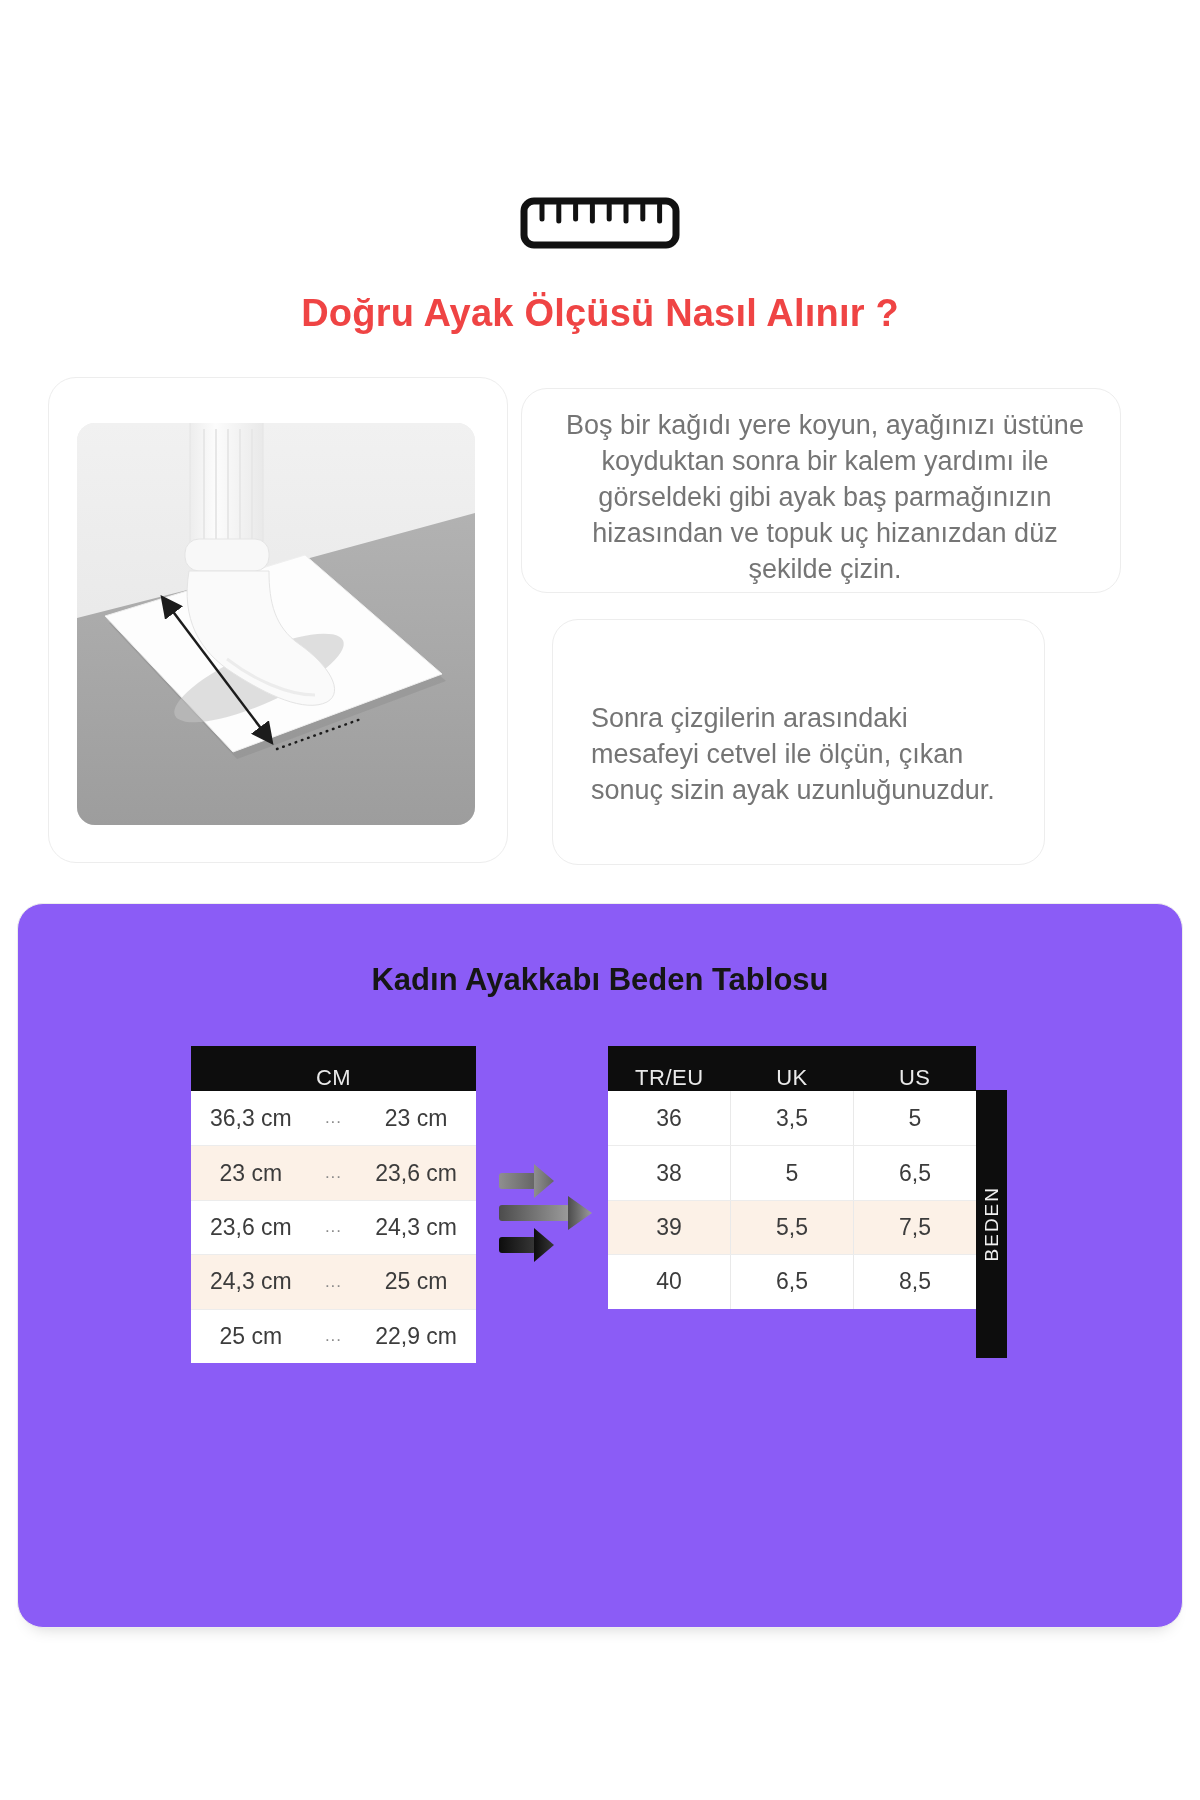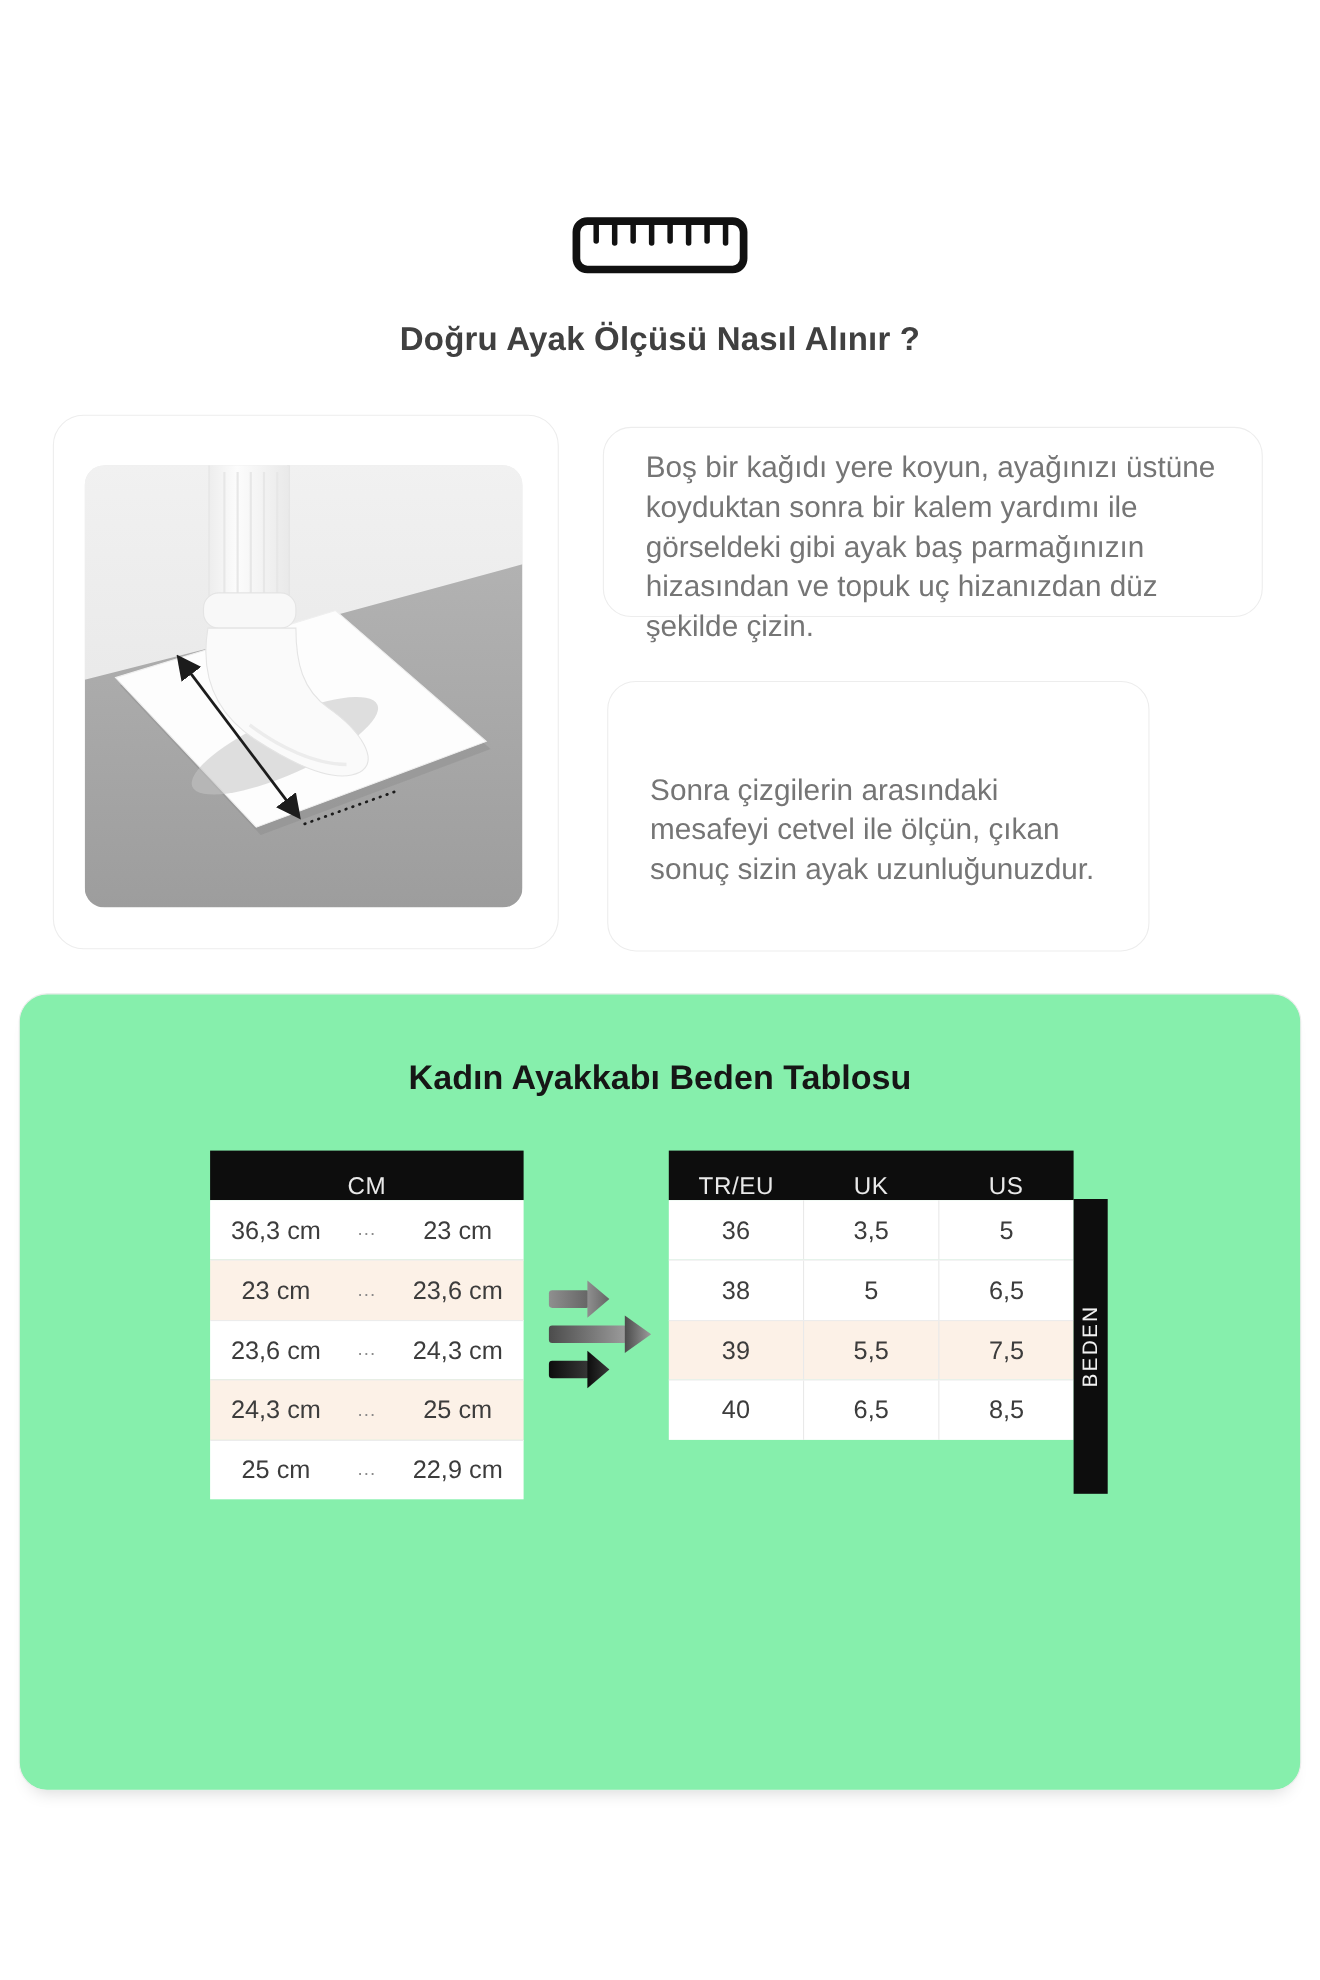--- a/index.html
+++ b/index.html
@@ -6,46 +6,46 @@
   body{
     width:1200px;height:1800px;position:relative;background:#ffffff;
     font-family:"Liberation Sans", sans-serif;color:#1a1a1a;overflow:hidden;
   }
   .abs{position:absolute;}
 
   
   .ruler-wrap{left:520px;top:197px;width:160px;height:52px;}
   .page-title{
     left:0;top:292px;width:1200px;text-align:center;
-    font-size:30px;font-weight:700;color:#404040;letter-spacing:.2px;
+    font-size:38px;font-weight:700;color:#ef4444;letter-spacing:.2px;
   }
 
   
   .photo-card{
     left:48px;top:377px;width:460px;height:486px;background:#fff;
     border:1px solid #ededed;border-radius:28px;box-sizing:border-box;
   }
   .photo{
     position:absolute;left:28px;top:45px;width:398px;height:402px;
     border-radius:18px;overflow:hidden;background:#ececec;
   }
   .text-card{
     background:#fff;border:1px solid #ededed;border-radius:26px;box-sizing:border-box;
   }
-  .text-card.first{left:548px;top:388px;width:600px;height:173px;}
+  .text-card.first{left:521px;top:388px;width:600px;height:205px;text-align:center;}
   .text-card.second{left:552px;top:619px;width:493px;height:246px;}
   .text-card p{
     margin:0;padding:0 30px 0 38px;font-size:27px;line-height:36px;color:#757575;
   }
   .text-card.first p{padding-top:18px;}
   .text-card.second p{padding-top:80px;}
 
   
   .size-card{
-    left:17px;top:903px;width:1166px;height:725px;background:#86efac;
+    left:17px;top:903px;width:1166px;height:725px;background:#8b5cf6;
     border:1px solid #ededed;border-radius:26px;box-sizing:border-box;
     box-shadow:0 12px 16px -12px rgba(0,0,0,.18);
   }
   .size-title{
     position:absolute;left:0;top:58px;width:100%;text-align:center;
     font-size:31px;font-weight:700;color:#161616;
   }
   .tbl{position:absolute;box-sizing:border-box;}
   .tbl-header{
     height:45px;background:#0d0d0d;color:#e9e9e9;display:flex;align-items:flex-end;

